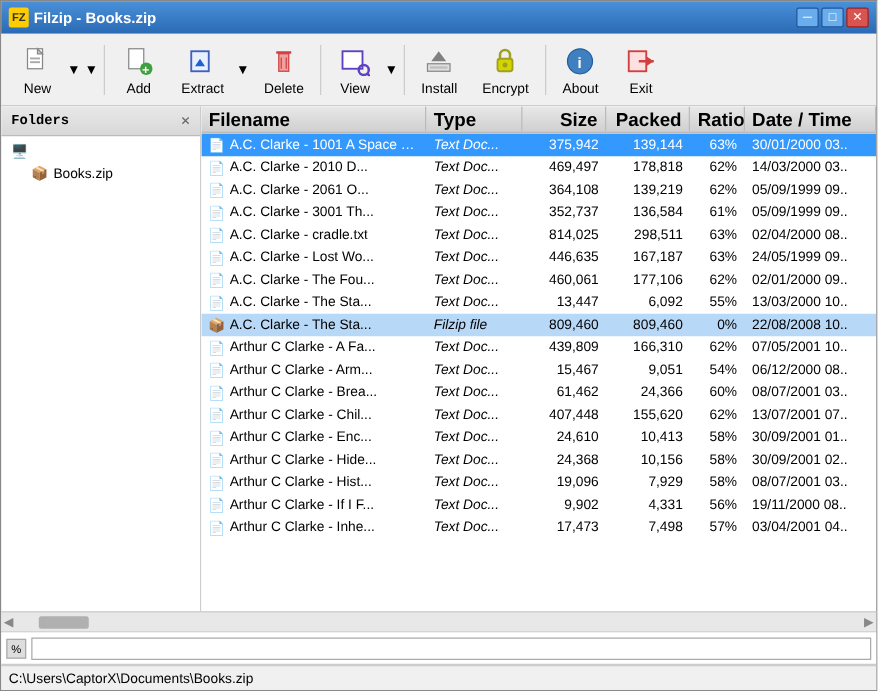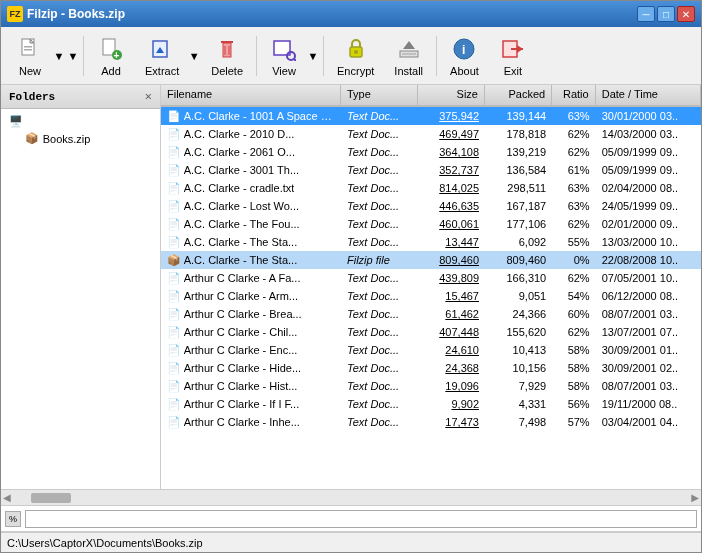--- a/index.html
+++ b/index.html
@@ -31,36 +31,36 @@
     .sidebar { width: 160px; border-right: 1px solid #ccc; background: white; display: flex; flex-direction: column; }
     .sidebar-header { background: linear-gradient(to bottom, #e8e8e8, #d8d8d8); padding: 4px 8px; display: flex; align-items: center; justify-content: space-between; border-bottom: 1px solid #bbb; height: 24px; font-family: Liberation Mono, monospace; }
     .sidebar-title { font-weight: bold; font-size: 11px; }
     .sidebar-close { cursor: pointer; font-size: 12px; color: #666; }
     .sidebar-content { flex: 1; padding: 4px; }
     .sidebar-root { display: flex; align-items: center; gap: 4px; padding: 2px 4px; cursor: pointer; }
     .sidebar-zip { display: flex; align-items: center; gap: 4px; padding: 2px 4px; cursor: pointer; margin-left: 16px; }
     
     .file-list { flex: 1; background: white; display: flex; flex-direction: column; overflow: hidden; }
     .file-list-header { display: flex; background: linear-gradient(to bottom, #e8e8e8, #d0d0d0); border-bottom: 2px solid #bbb; height: 22px; }
-    .col-header { padding: 3px 6px; font-size: 11px; font-weight: normal; border-right: 1px solid #bbb; cursor: pointer; white-space: nowrap; overflow: hidden; }
+    .col-header { padding: 3px 6px; font-size: 15px; font-weight: bold; border-right: 1px solid #bbb; cursor: pointer; white-space: nowrap; overflow: hidden; }
     .col-filename { flex: 1; min-width: 180px; }
     .col-type { width: 80px; }
     .col-size { width: 70px; text-align: right; padding-right: 6px; }
     .col-packed { width: 70px; text-align: right; padding-right: 6px; }
     .col-ratio { width: 45px; text-align: right; padding-right: 6px; }
     .col-datetime { width: 110px; }
     
     .file-rows { flex: 1; overflow-y: auto; overflow-x: auto; }
     .file-row { display: flex; align-items: center; height: 18px; cursor: pointer; }
     .file-row.selected { background: #3399ff; color: white; }
     .file-row.selected .cell { color: white; }
     .cell { padding: 1px 6px; font-size: 11px; white-space: nowrap; overflow: hidden; text-overflow: ellipsis; }
     .cell-filename { flex: 1; min-width: 180px; display: flex; align-items: center; gap: 3px; }
     .cell-type { width: 80px; font-style: italic; }
-    .cell-size { width: 70px; text-align: right; text-decoration: underline; }
+    .cell-size { width: 70px; text-align: right; }
     .cell-packed { width: 70px; text-align: right; }
     .cell-ratio { width: 45px; text-align: right; }
     .cell-datetime { width: 110px; }
     
     .scrollbar-h { height: 16px; background: #e8e8e8; border-top: 1px solid #ccc; display: flex; align-items: center; padding: 2px; }
     .scrollbar-thumb { height: 10px; width: 40px; background: #b0b0b0; border-radius: 2px; margin-left: 20px; }
     
     .bottom-panel { display: flex; flex-direction: column; border-top: 1px solid #ccc; }
     .command-line { display: flex; align-items: center; height: 26px; background: white; border-bottom: 1px solid #ccc; padding: 0 4px; gap: 4px; }
     .cmd-icon { width: 16px; height: 16px; background: #ddd; border: 1px solid #aaa; display: flex; align-items: center; justify-content: center; font-size: 9px; }
@@ -169,39 +169,39 @@
             </svg>
         </div>
         <span class="toolbar-label">View</span>
       </div>
       <div class="toolbar-dropdown">▼</div>
     </div>
 
     <div class="toolbar-separator"></div>
 
     <div class="toolbar-btn">
+      <div class="toolbar-icon icon-install">
+        <svg width="24" height="24" viewBox="0 0 24 24">
+            <rect x="3" y="14" width="18" height="6" fill="#e0e0e0" stroke="#888" stroke-width="1"></rect>
+            <rect x="5" y="16" width="14" height="2" fill="#c0c0c0"></rect>
+            <polygon points="12,4 18,12 6,12" fill="#808080"></polygon>
+          </svg>
+      </div>
+      <span class="toolbar-label">Install</span>
+    </div>
+
+    <div class="toolbar-btn">
       <div class="toolbar-icon icon-encrypt">
         <svg width="24" height="24" viewBox="0 0 24 24">
             <rect x="6" y="10" width="12" height="10" rx="2" fill="#d4d400" stroke="#a0a020" stroke-width="1.5"></rect>
             <path d="M8 10 V7 a4 4 0 0 1 8 0 V10" fill="none" stroke="#a0a020" stroke-width="2"></path>
             <circle cx="12" cy="15" r="2" fill="#a0a020"></circle>
           </svg>
       </div>
       <span class="toolbar-label">Encrypt</span>
-    </div>
-
-    <div class="toolbar-btn">
-      <div class="toolbar-icon icon-install">
-        <svg width="24" height="24" viewBox="0 0 24 24">
-            <rect x="3" y="14" width="18" height="6" fill="#e0e0e0" stroke="#888" stroke-width="1"></rect>
-            <rect x="5" y="16" width="14" height="2" fill="#c0c0c0"></rect>
-            <polygon points="12,4 18,12 6,12" fill="#808080"></polygon>
-          </svg>
-      </div>
-      <span class="toolbar-label">Install</span>
     </div>
 
     <div class="toolbar-separator"></div>
 
     <div class="toolbar-btn">
       <div class="toolbar-icon icon-about">
         <svg width="24" height="24" viewBox="0 0 24 24">
             <circle cx="12" cy="12" r="10" fill="#4080c0" stroke="#2060a0" stroke-width="1"></circle>
             <text x="10" y="17" fill="white" font-size="12" font-weight="bold">i</text>
           </svg>

